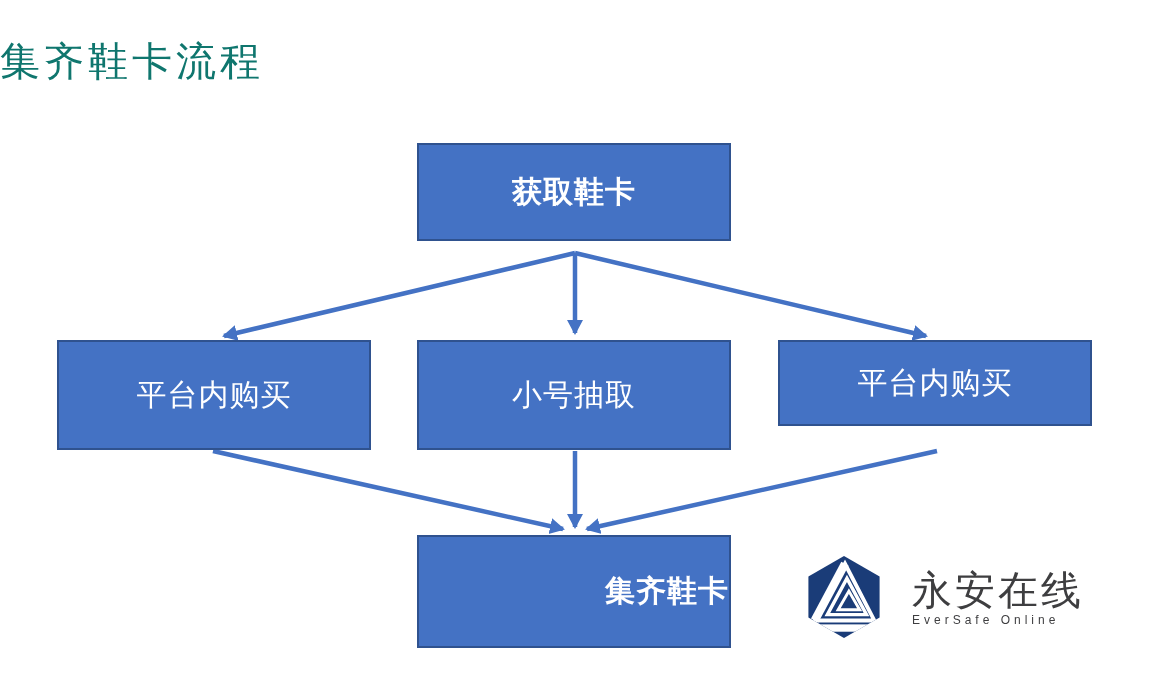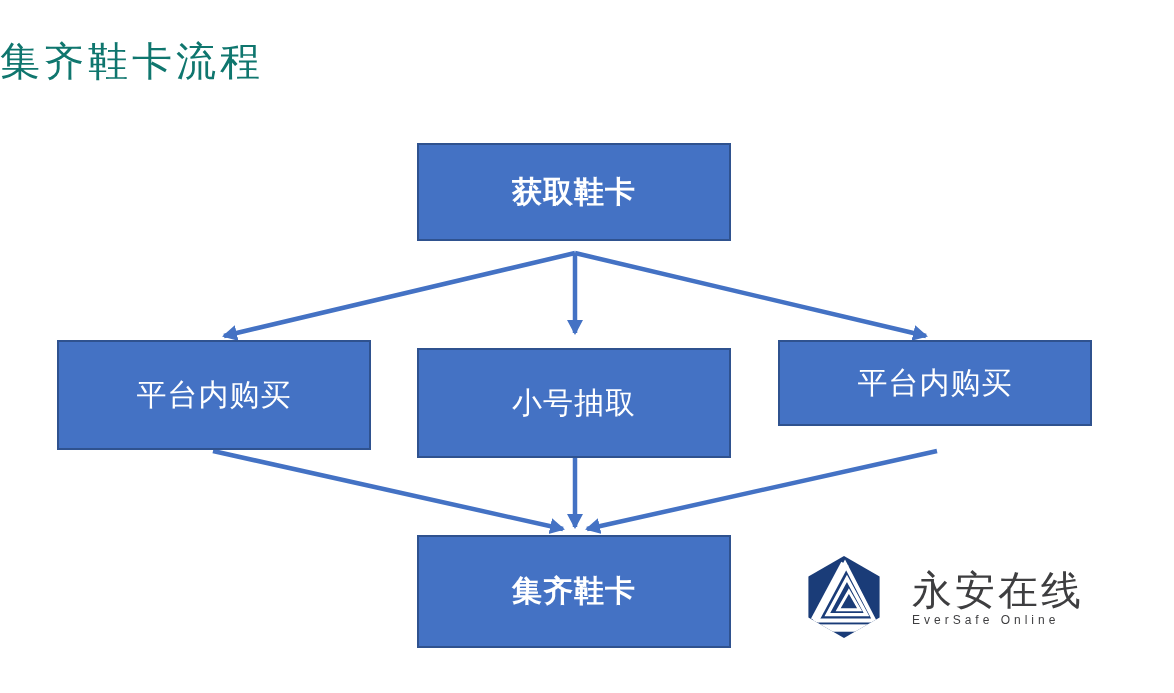--- a/index.html
+++ b/index.html
@@ -40,23 +40,23 @@
     align-items: center;
     justify-content: center;
     color: #ffffff;
     font-size: 30px;
     letter-spacing: 1px;
   }
   .node.bold { font-weight: bold; }
 
   .node-top    { left: 417px; top: 143px; width: 314px; height: 98px; }
   .node-left   { left: 57px;  top: 340px; width: 314px; height: 110px; }
-  .node-center { left: 417px; top: 348px; width: 314px; height: 110px; }
+  .node-center { left: 417px; top: 340px; width: 314px; height: 110px; }
   .node-right  { left: 778px; top: 340px; width: 314px; height: 86px; }
-  .node-bottom { left: 417px; top: 535px; width: 314px; height: 113px; }
+  .node-bottom { left: 417px; top: 535px; width: 314px; height: 113px; justify-content: flex-end; }
 
   .logo {
     position: absolute;
     left: 800px;
     top: 553px;
     display: flex;
     align-items: center;
   }
   .logo-mark { width: 88px; height: 88px; display: block; }
   .logo-text { margin-left: 24px; color: #3E3E40; }

